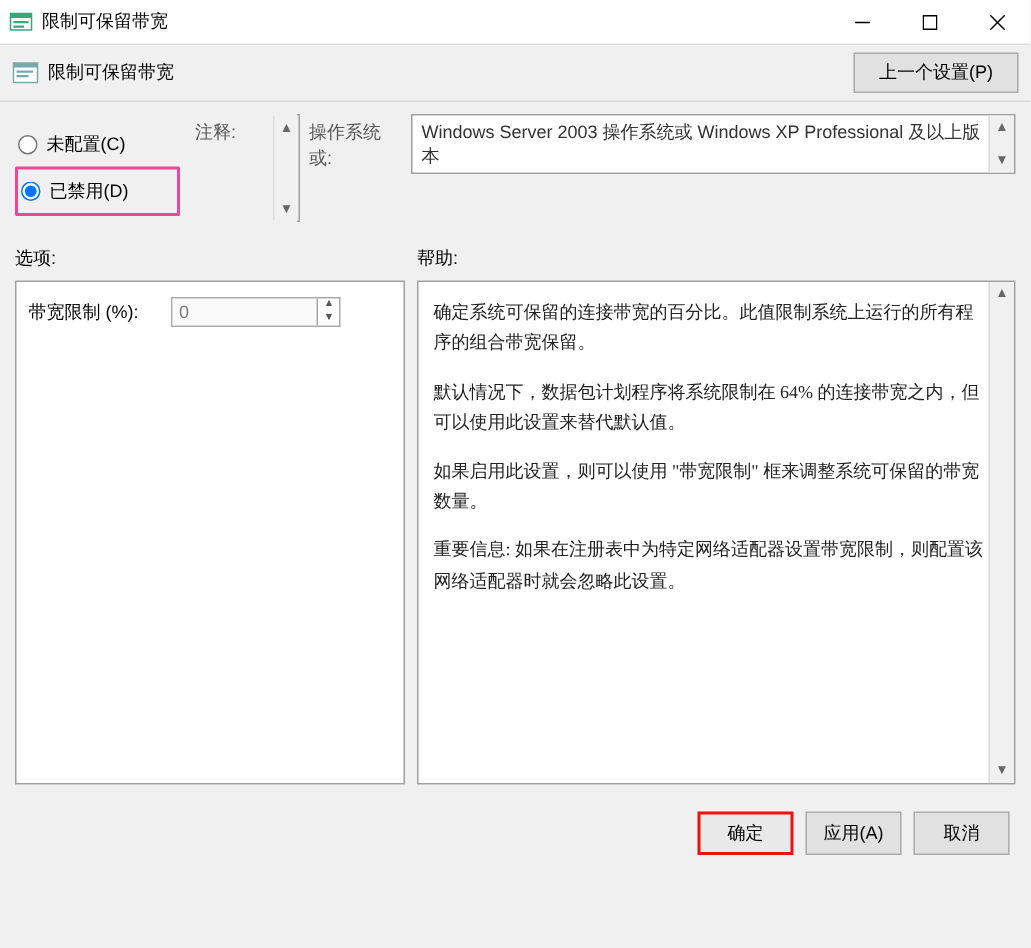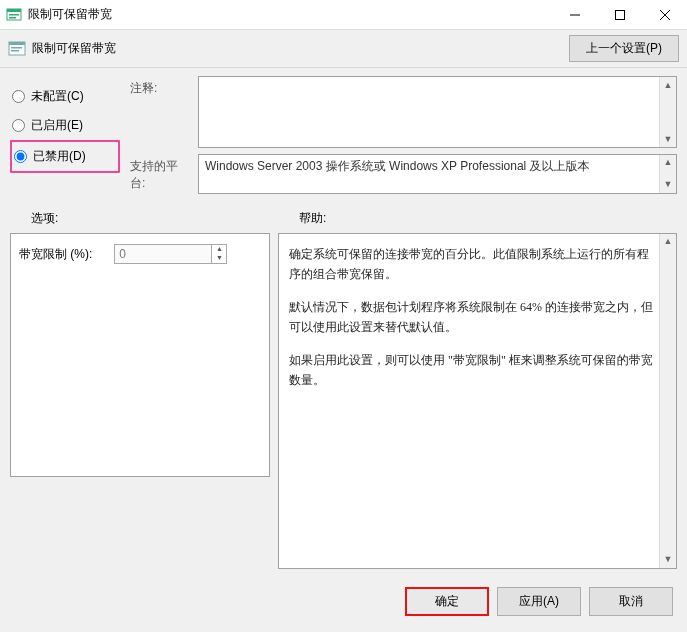--- a/index.html
+++ b/index.html
@@ -78,21 +78,21 @@
     .radio-row input[type=radio] {
       width: 13px; height: 13px;
     }
     .highlight-red {
       border: 2px solid #ec4899;
       border-radius: 1px;
     }
     .right-col {
       flex: 1;
       display: flex;
-      flex-direction: column;
+      flex-direction: row;
       gap: 6px;
     }
     .label-col {
       width: 60px;
       color: #555;
       padding-top: 4px;
     }
     .row-flex {
       display: flex;
       gap: 8px;
@@ -134,30 +134,29 @@
     .platform-box::after {
       content: "";
       position: absolute; right: 0; top: 0; bottom: 0;
       width: 16px; background: #f0f0f0;
       border-left: 1px solid #ddd;
     }
     .mid-labels {
       display: flex;
       margin-top: 16px;
       margin-bottom: 6px;
-      margin-left: 21px;
     }
     .mid-labels .opt-label { width: 268px; }
     .lower {
       display: flex;
       gap: 8px;
     }
     .options-box {
       width: 260px;
-      height: 244px;
+      height: 336px;
       border: 1px solid #a0a0a0;
       background: #fff;
       padding: 10px 8px;
     }
     .limit-row {
       display: flex; align-items: center; gap: 22px;
       font-size: 12px;
     }
     .spinner {
       display: inline-flex;
@@ -201,21 +200,21 @@
       border-left: 1px solid #ddd;
     }
     .help-box p { margin-bottom: 12px; font-family: Liberation Serif, serif; }
     .footer {
       display: flex;
       justify-content: flex-end;
       gap: 8px;
       padding: 10px 14px;
     }
     .footer .btn {
-      width: 84px;
+      width: 64px;
       padding: 4px 0;
       text-align: center;
       background: #e1e1e1;
       border: 1px solid #adadad;
       cursor: pointer;
       font-size: 12px;
     }
     .footer .btn.ok {
       border: 2px solid #e11;
       background: #e9e9e9;
@@ -273,39 +272,35 @@
   </div>
 </div>
 
 <div class="content">
   <div class="upper">
     <div class="radio-col">
       <label class="radio-row">
         <input type="radio" name="state" style="">
         <span>未配置(C)</span>
       </label>
-      <label class="radio-row">
-        <input type="radio" name="state" style="">
-        <span>已启用(E)</span>
-      </label>
       <label class="radio-row highlight-red">
         <input type="radio" name="state" checked="" style="">
         <span>已禁用(D)</span>
       </label>
     </div>
     <div class="right-col">
       <div class="row-flex">
         <div class="label-col">注释:</div>
         <div class="comment-box">
           <span class="scroll-up">▲</span>
           <span class="scroll-down">▼</span>
         </div>
       </div>
       <div class="row-flex">
-        <div class="label-col">支持的平台:</div>
+        <div class="label-col">操作系统或:</div>
         <div class="platform-box">
           <span>Windows Server 2003 操作系统或 Windows XP Professional 及以上版本</span>
           <span class="scroll-up">▲</span>
           <span class="scroll-down">▼</span>
         </div>
       </div>
     </div>
   </div>
 
   <div class="mid-labels">
@@ -323,20 +318,21 @@
             <span>▲</span>
             <span>▼</span>
           </span>
         </span>
       </div>
     </div>
     <div class="help-box">
       <p>确定系统可保留的连接带宽的百分比。此值限制系统上运行的所有程序的组合带宽保留。</p>
       <p>默认情况下，数据包计划程序将系统限制在 64% 的连接带宽之内，但可以使用此设置来替代默认值。</p>
       <p>如果启用此设置，则可以使用 "带宽限制" 框来调整系统可保留的带宽数量。</p>
+      <p>重要信息: 如果在注册表中为特定网络适配器设置带宽限制，则配置该网络适配器时就会忽略此设置。</p>
       <span class="scroll-up">▲</span>
       <span class="scroll-down">▼</span>
     </div>
   </div>
 </div>
 
 <div class="footer">
   <button class="btn ok">确定</button>
   <button class="btn">应用(A)</button>
   <button class="btn">取消</button>

